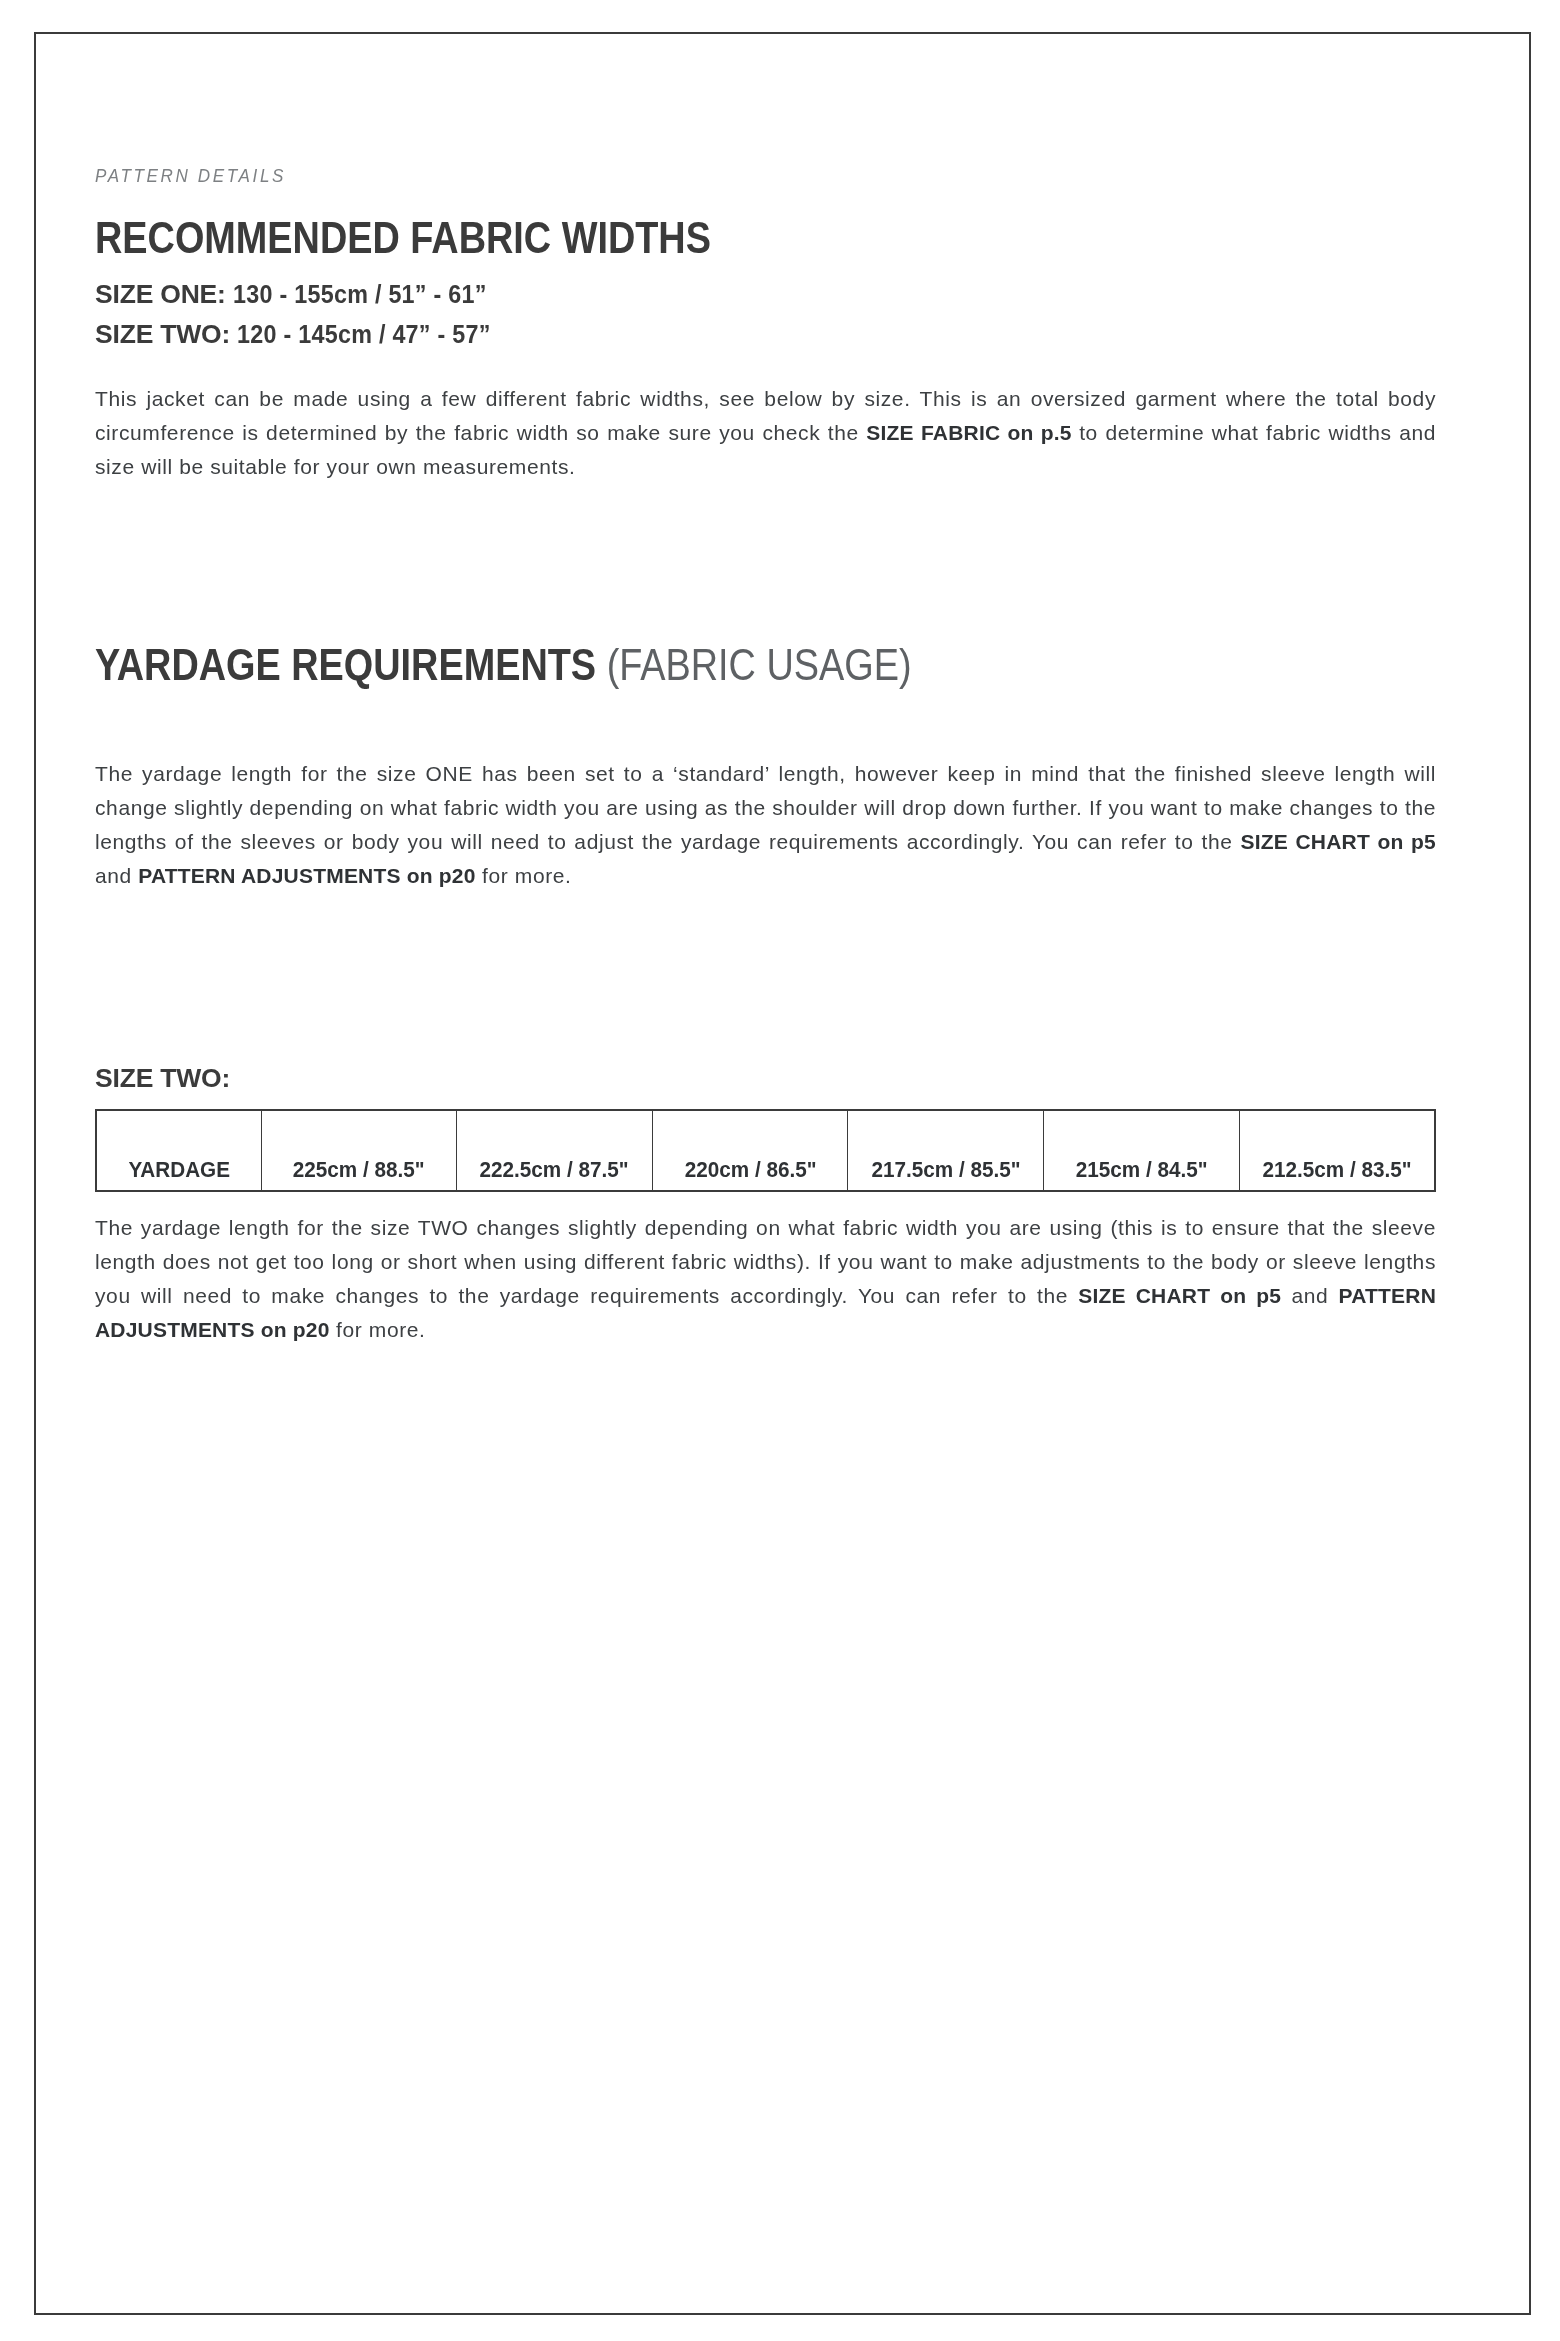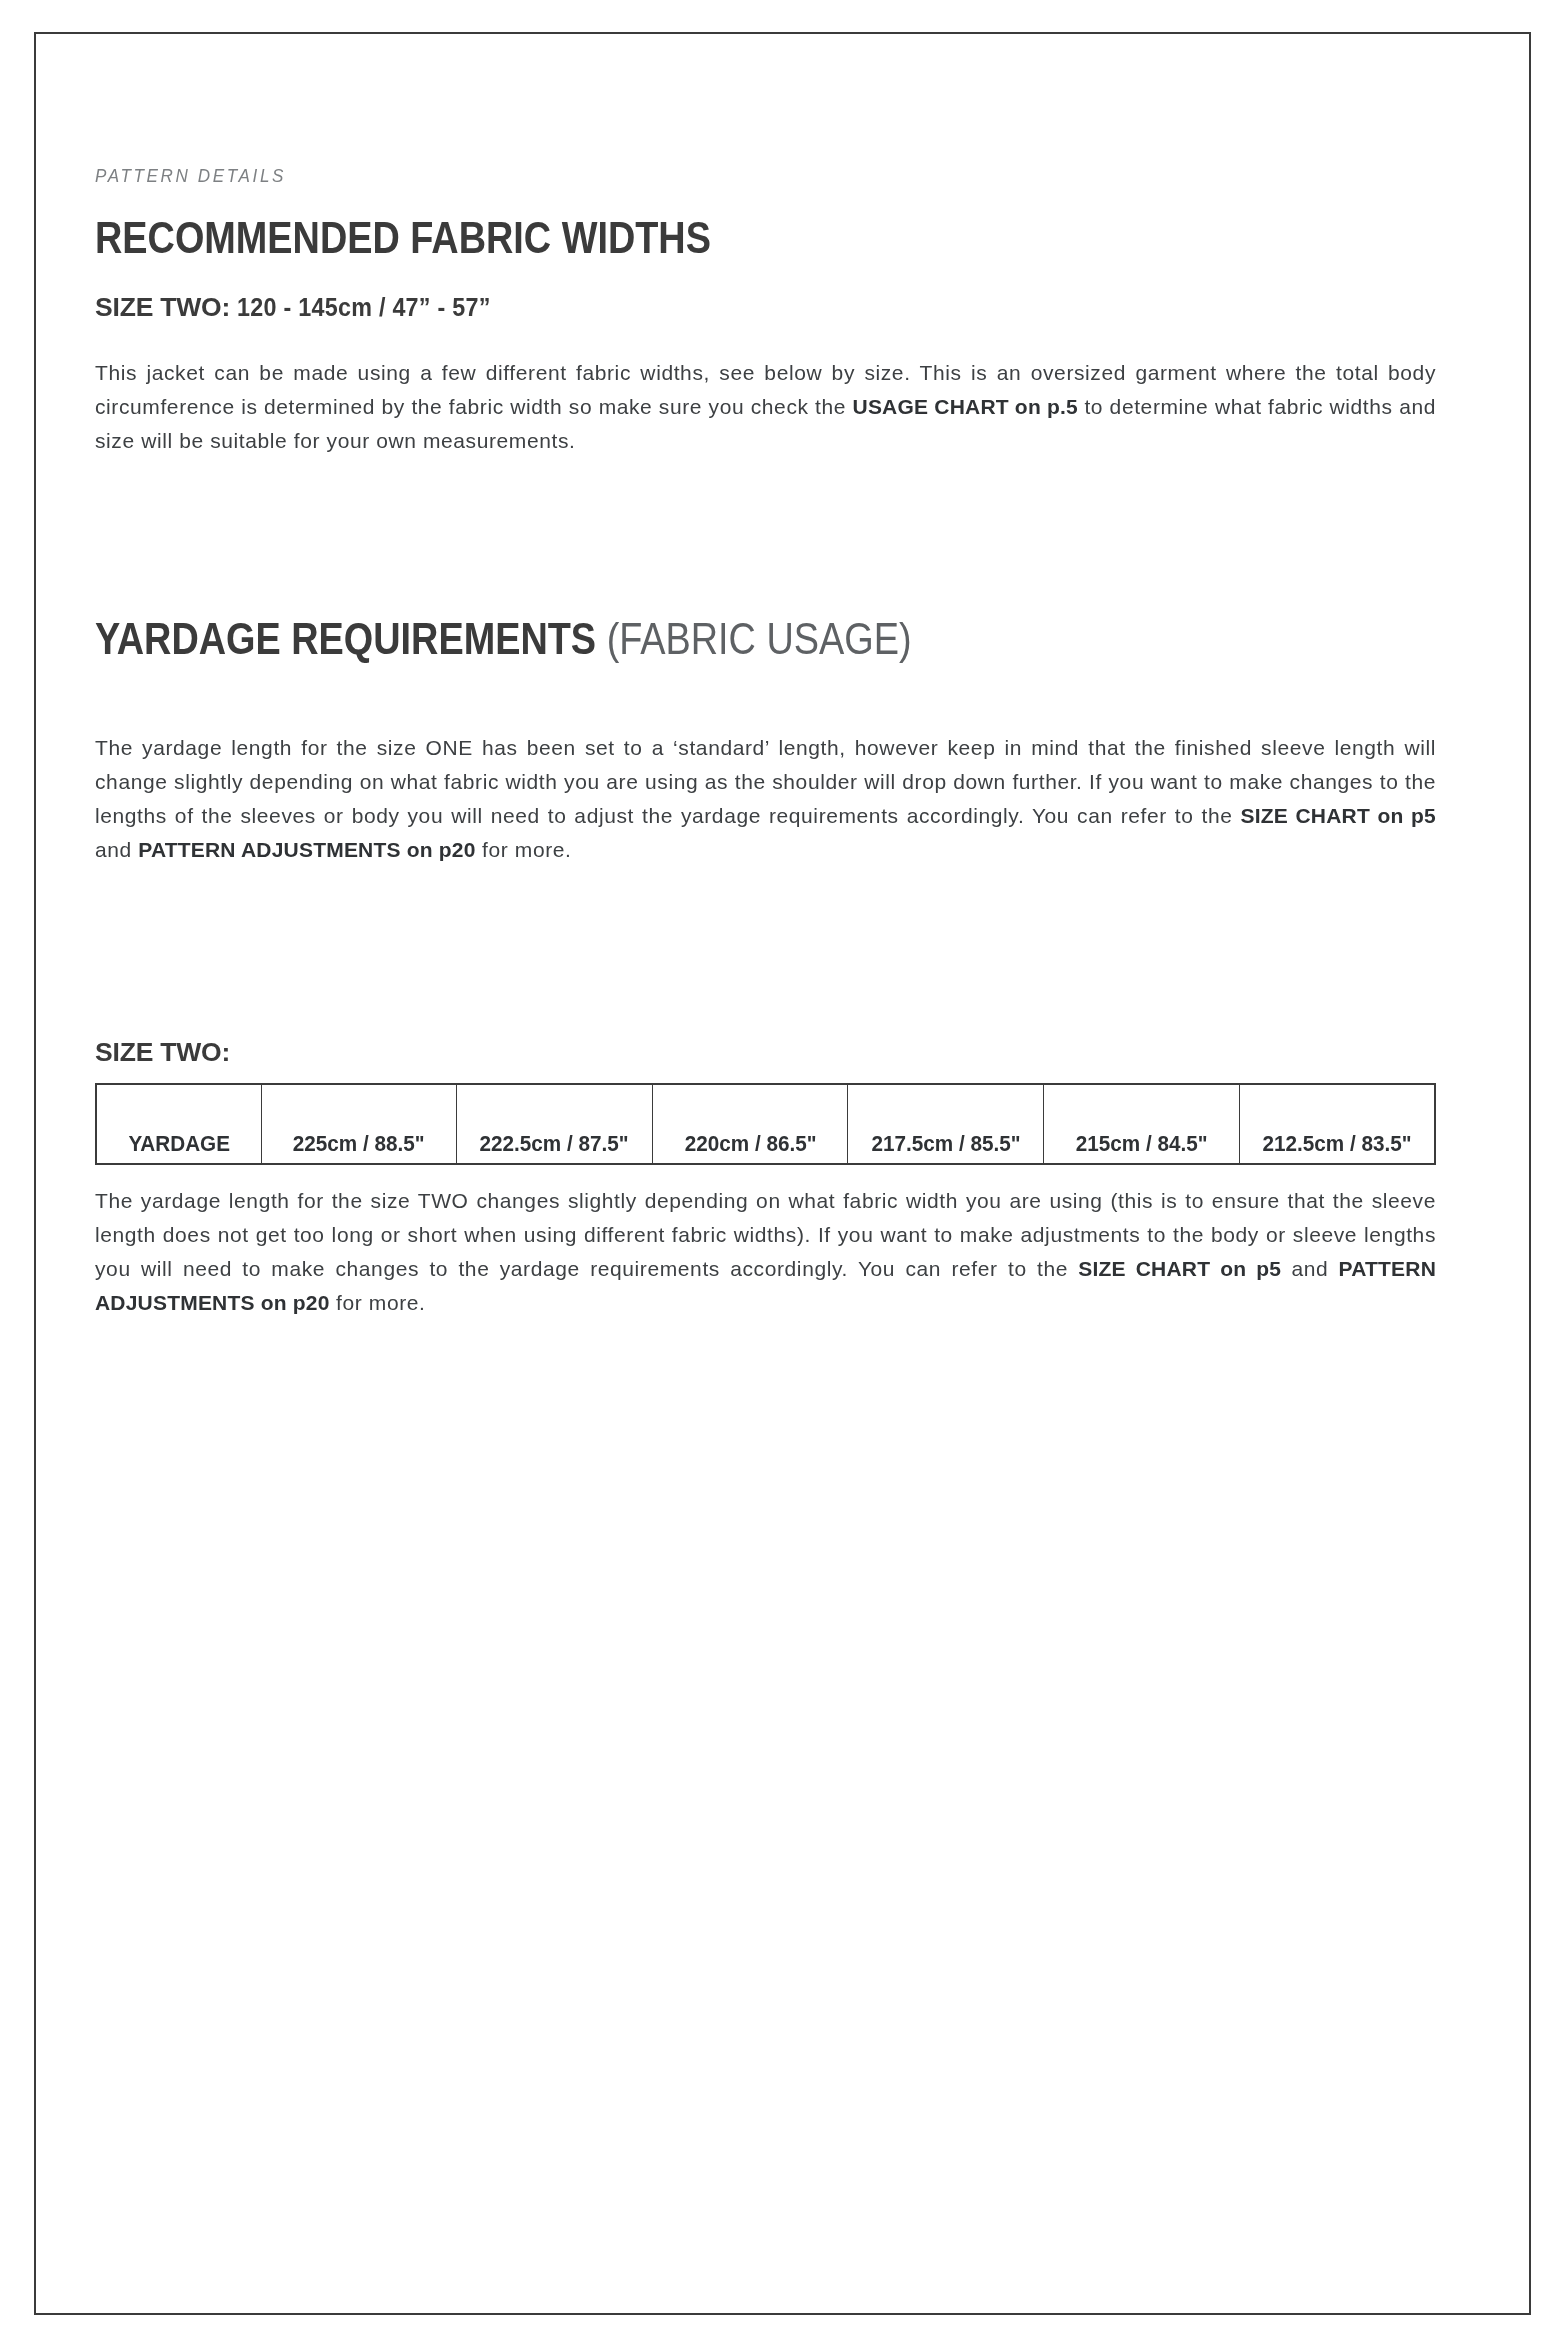--- a/index.html
+++ b/index.html
@@ -144,31 +144,35 @@
 
 <div class="page">
   <div class="content">
 
     <div class="eyebrow">PATTERN DETAILS</div>
 
     <h1 class="display-heading">RECOMMENDED FABRIC WIDTHS</h1>
 
     <div class="sp-sizes-gap"></div>
 
+    <div class="size-line">
+      <span class="label">SIZE ONE:</span>
+      <span class="value">130 - 155cm / 51” -  61”</span>
+    </div>
 
     <div class="sp-between-size"></div>
 
     <div class="size-line">
       <span class="label">SIZE TWO:</span>
       <span class="value">120 - 145cm / 47” - 57”</span>
     </div>
 
     <div class="sp-before-para"></div>
 
-    <p class="body-copy"><span>This jacket can be made using a few different fabric widths, see below by size. This is an oversized garment where the total body circumference is determined by the fabric width so make sure you check the </span><b>USAGE CHART on p.5</b><span> to determine what fabric widths and size will be suitable for your own measurements.</span></p>
+    <p class="body-copy"><span>This jacket can be made using a few different fabric widths, see below by size. This is an oversized garment where the total body circumference is determined by the fabric width so make sure you check the </span><b>SIZE FABRIC on p.5</b><span> to determine what fabric widths and size will be suitable for your own measurements.</span></p>
 
     <div class="sp-section-1"></div>
 
     <h1 class="display-heading"><span>YARDAGE REQUIREMENTS</span> <span class="light">(FABRIC USAGE)</span></h1>
 
     <div class="sp-after-yardage-title"></div>
 
 
     <div class="sp-before-sizeone-para"></div>
 

